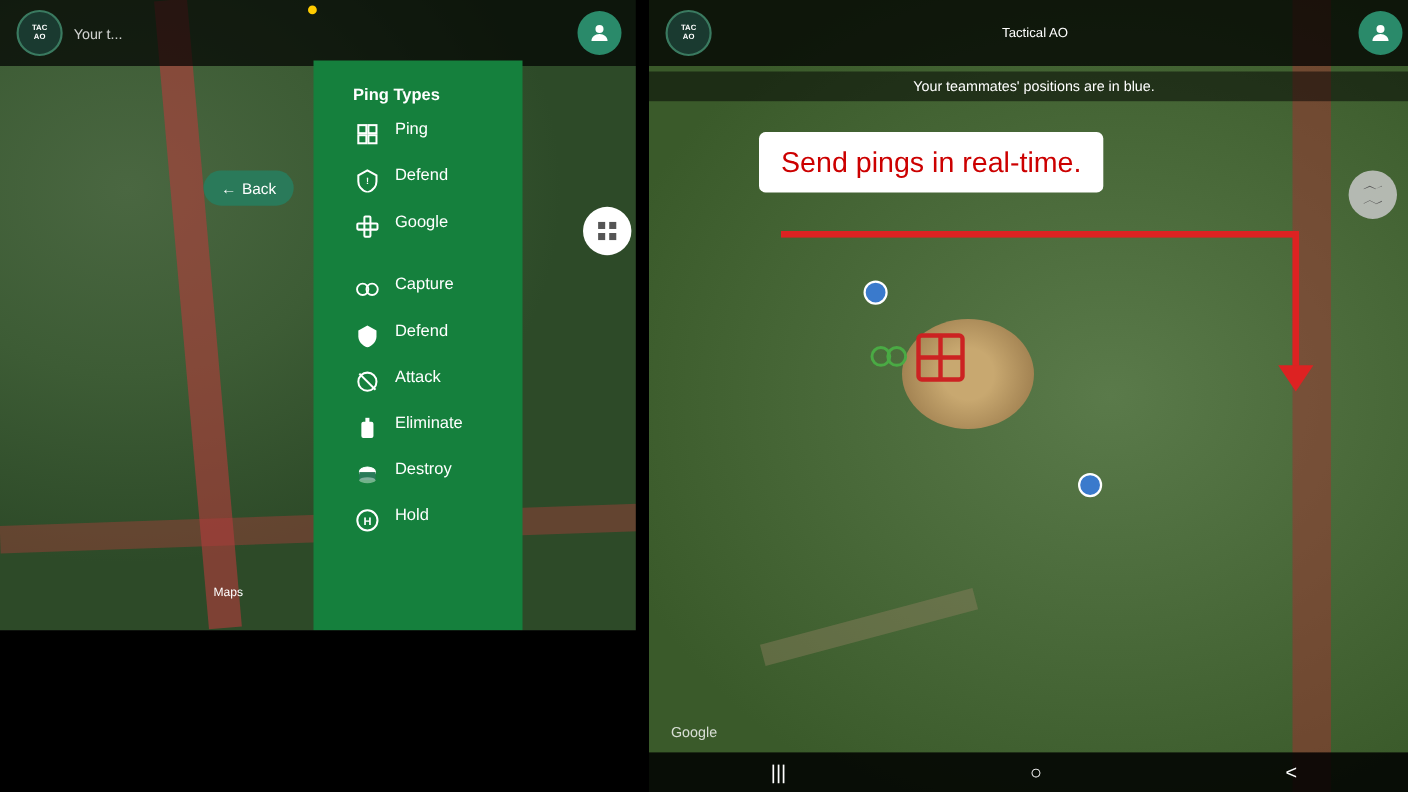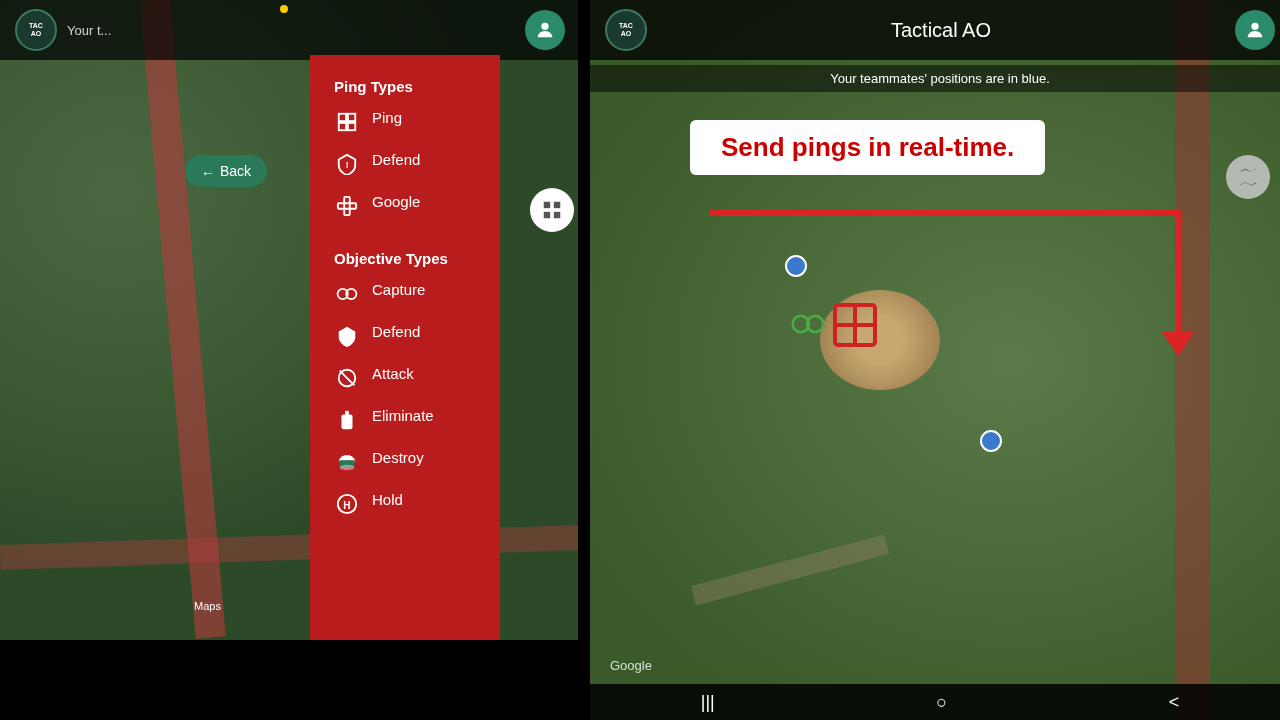--- a/index.html
+++ b/index.html
@@ -8,21 +8,21 @@
       height: 720px;
       background: #000;
       font-family: -apple-system, BlinkMacSystemFont, 'Helvetica Neue', Arial, sans-serif;
       overflow: hidden;
       position: relative;
     }
 
     
     .left-panel {
       width: 580px;
-      height: 640px;
+      height: 573px;
       position: relative;
       background: #1a1a1a;
       overflow: hidden;
     }
 
     
     .map-bg-left {
       position: absolute;
       top: 0; left: 0; right: 0; bottom: 0;
       background:
@@ -139,25 +139,24 @@
       align-items: center;
       gap: 4px;
     }
 
     
     .menu-panel {
       position: absolute;
       top: 55px;
       left: 285px;
       width: 190px;
-      background: #b91c1c;
+      background: #15803d;
       z-index: 30;
-      padding: 15px 4px;
+      padding: 15px 16px;
       bottom: 0;
-      margin-left: 25px;
     }
 
     .menu-section-title {
       color: white;
       font-size: 15px;
       font-weight: bold;
       padding: 8px 20px 6px;
     }
 
     .menu-item {
@@ -245,21 +244,21 @@
       display: flex;
       align-items: center;
       padding: 0 15px;
       z-index: 10;
     }
 
     .right-header-title {
       flex: 1;
       text-align: center;
       color: white;
-      font-size: 20px;
+      font-size: 12px;
       font-weight: 500;
     }
 
     .right-header-sub {
       position: absolute;
       top: 65px; left: 0; right: 0;
       text-align: center;
       color: white;
       font-size: 13px;
       background: rgba(0,0,0,0.5);
@@ -311,22 +310,22 @@
     }
 
     
     .send-pings-tooltip {
       position: absolute;
       top: 120px;
       left: 100px;
       background: white;
       color: #cc0000;
       font-size: 26px;
-      font-weight: bold;
-      padding: 12px 31px;
+      font-weight: normal;
+      padding: 12px 20px;
       border-radius: 6px;
       z-index: 40;
       white-space: nowrap;
     }
 
     
     .red-line-horizontal {
       position: absolute;
       top: 210px;
       left: 120px;
@@ -481,21 +480,20 @@
         <svg width="22" height="22" viewBox="0 0 24 24" fill="none" stroke="white" stroke-width="2">
           <rect x="2" y="9" width="20" height="6" rx="1"></rect>
           <rect x="9" y="2" width="6" height="20" rx="1"></rect>
         </svg>
       </div>
       <span>Google</span>
     </div>
 
     <div class="menu-divider"></div>
 
-    <div class="menu-section-title">Objective Types</div>
 
     <div class="menu-item">
       <div class="menu-icon">
         <svg width="24" height="22" viewBox="0 0 28 22" fill="none" stroke="white" stroke-width="2">
           <circle cx="9" cy="11" r="6"></circle>
             <circle cx="19" cy="11" r="6"></circle>
         </svg>
       </div>
       <span>Capture</span>
     </div>

